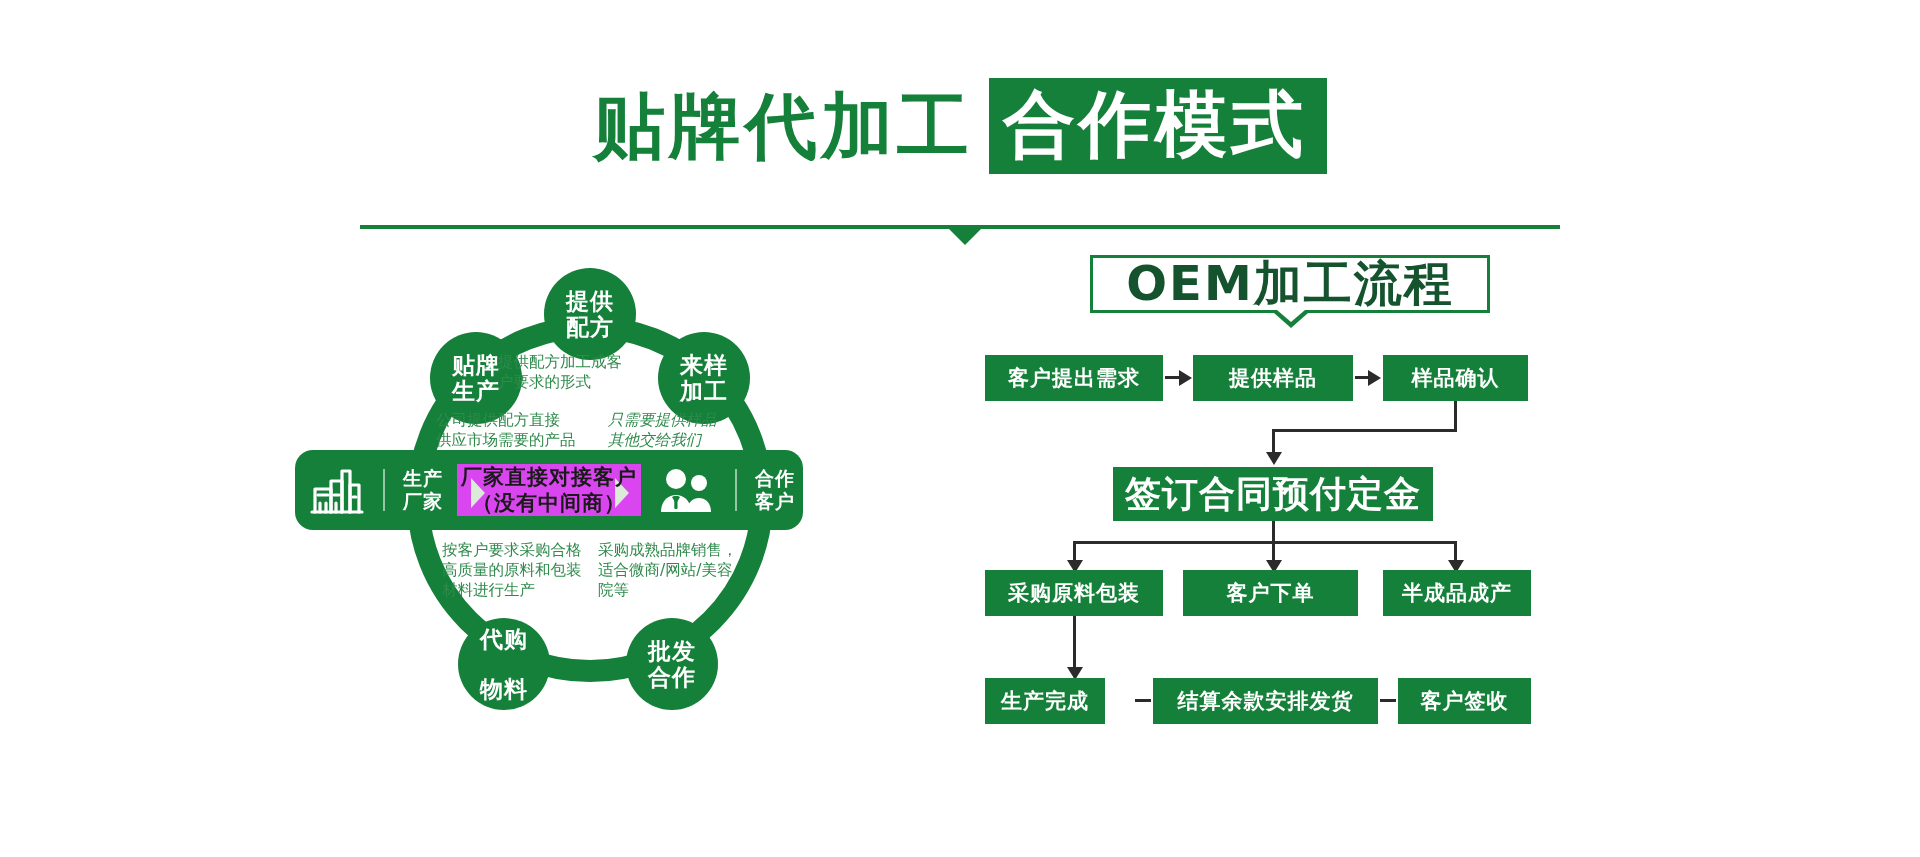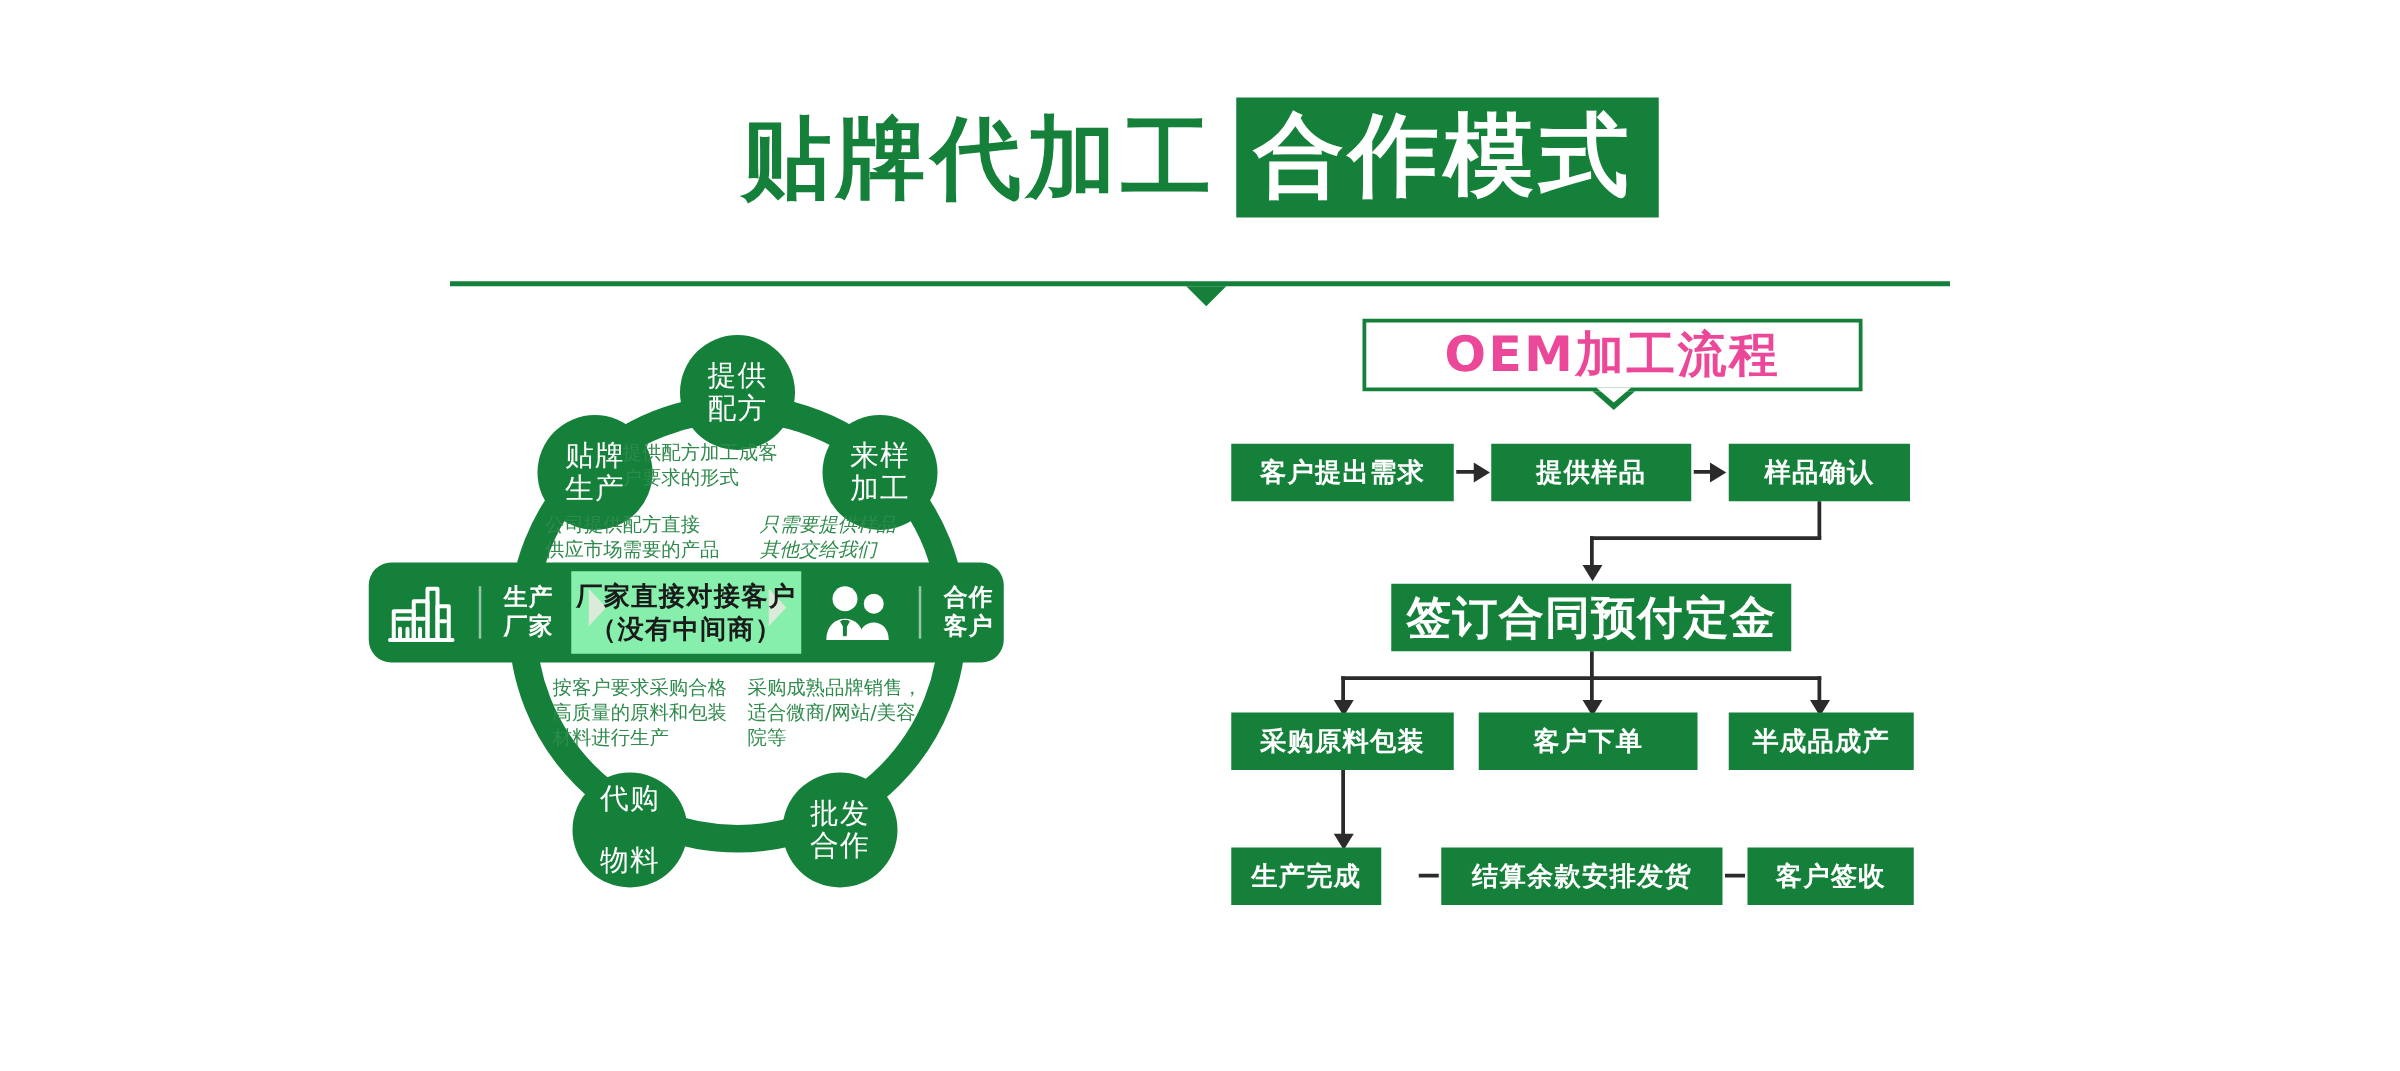--- a/index.html
+++ b/index.html
@@ -78,21 +78,21 @@
     border-radius: 50%;
     box-sizing: border-box;
   }
   .node {
     position: absolute;
     width: 92px; height: 92px;
     border-radius: 50%;
     background: #15803a;
     color: #ffffff;
     font-size: 23px;
-    font-weight: 400;
+    font-weight: 700;
     line-height: 26px;
     display: flex;
     flex-direction: column;
     align-items: center;
     justify-content: center;
     text-align: center;
     letter-spacing: 1px;
   }
   .node-top    { left: 194px; top: -2px; }
   .node-tl     { left: 80px;  top: 62px; }
@@ -140,22 +140,22 @@
     color: #ffffff;
     font-size: 19px;
     font-weight: 700;
     line-height: 23px;
     text-align: center;
     letter-spacing: 1px;
     width: 56px;
   }
   .cb-center {
     flex: 1;
-    height: 66px;
-    background: #86efac;
+    height: 52px;
+    background: #d946ef;
     margin: 0 6px;
     display: flex;
     align-items: center;
     justify-content: center;
     position: relative;
   }
   .cb-center-text {
     color: #1a1a1a;
     font-size: 21px;
     font-weight: 700;
@@ -183,22 +183,22 @@
   }
   .oem-title {
     position: absolute;
     left: 105px; top: 0px;
     width: 400px; height: 58px;
     border: 3px solid #15803a;
     box-sizing: border-box;
     display: flex;
     align-items: center;
     justify-content: center;
-    color: #ec4899;
-    font-size: 39px;
+    color: #14532d;
+    font-size: 48px;
     font-weight: 700;
     letter-spacing: 2px;
   }
   .oem-caret {
     position: absolute;
     left: 289px; top: 58px;
     width: 0; height: 0;
     border-left: 17px solid transparent;
     border-right: 17px solid transparent;
     border-top: 15px solid #15803a;

